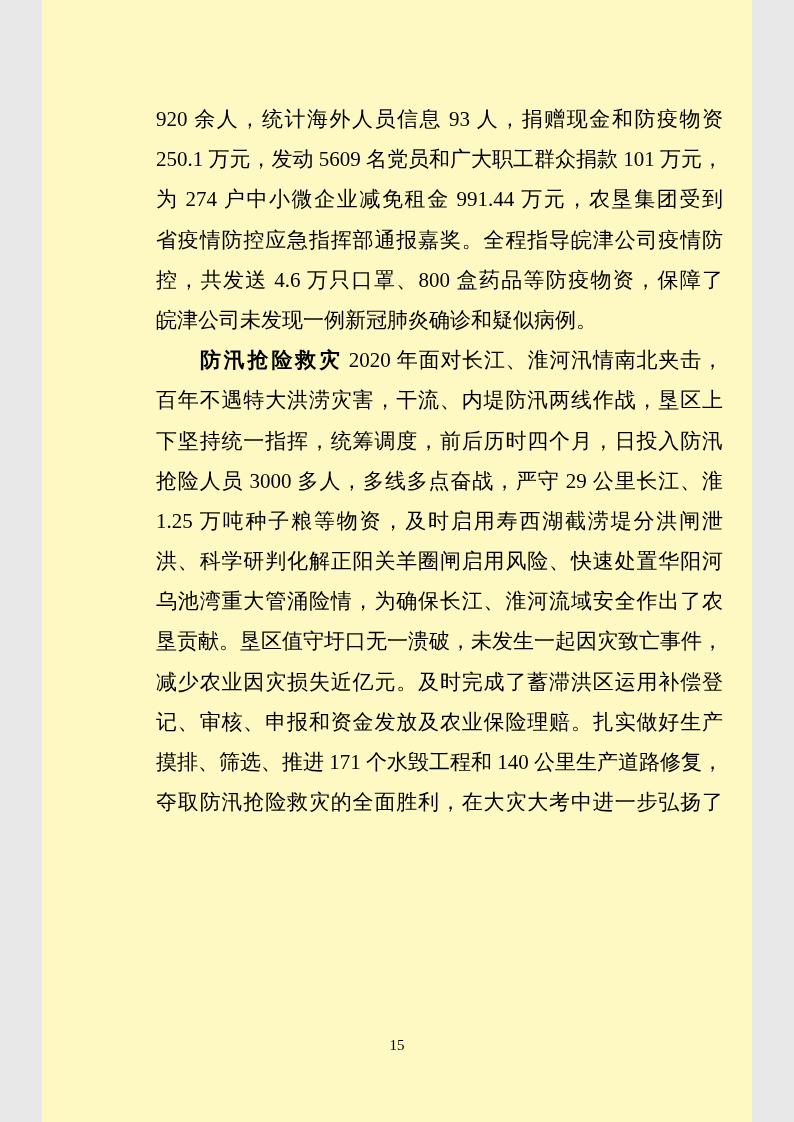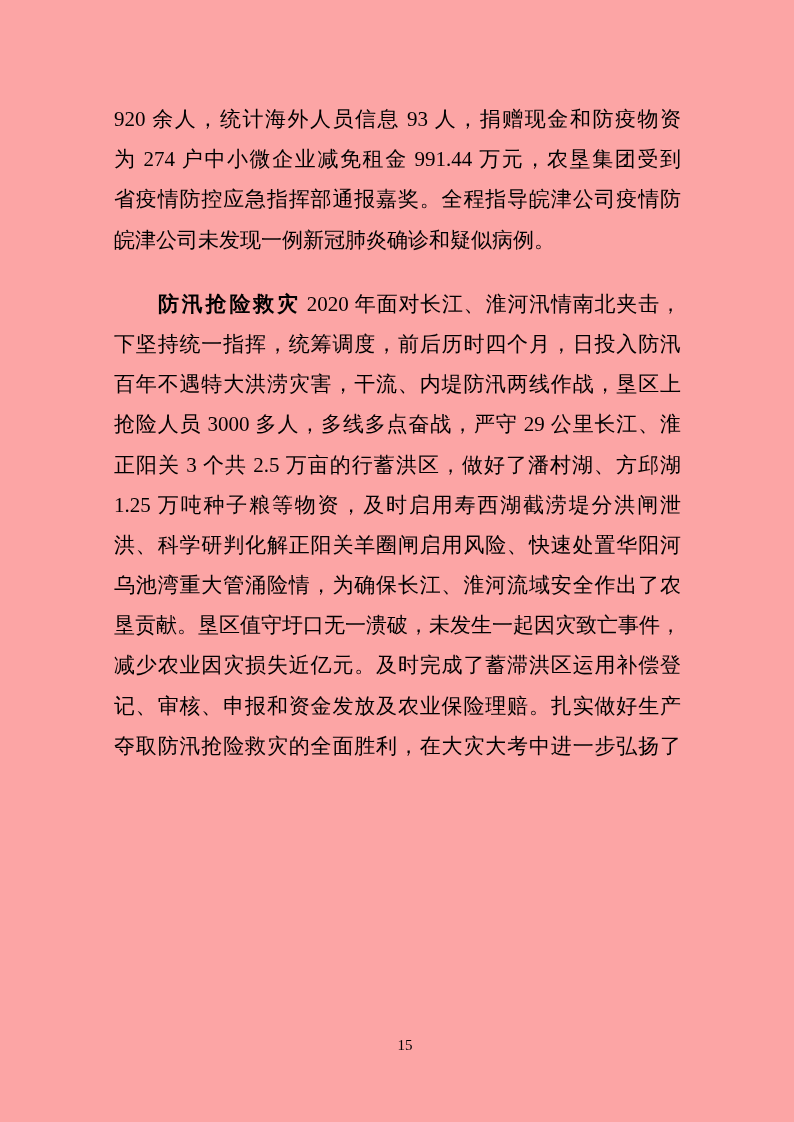--- a/index.html
+++ b/index.html
@@ -1,21 +1,21 @@
 <!DOCTYPE html>
 <html><head>
 <meta charset="utf-8">
 <style>
   html, body { margin: 0; padding: 0; background: #e8e8e8; }
   .page {
     position: relative;
-    width: 794px;
+    width: 710px;
     height: 1122px;
     margin: 0 auto;
-    background: #fca5a5;
+    background: #fef9c3;
     color: #000000;
     font-family: "Liberation Serif", "DejaVu Serif", serif;
     overflow: hidden;
   }
   .body-text {
     position: absolute;
     left: 114px;
     top: 99px;
     width: 567px;
     font-size: 21px;
@@ -27,53 +27,54 @@
     text-align-last: justify;
     white-space: nowrap;
     overflow: visible;
   }
   .line.noj {
     text-align: center;
     text-align-last: left;
   }
   .line.ind {
     text-indent: 44px;
-    margin-top: 24px;
   }
   .line b {
     font-weight: bold;
     letter-spacing: 2px;
   }
   .page-number {
     position: absolute;
-    left: 8px;
+    left: 0;
     top: 1036px;
     width: 100%;
     text-align: center;
     font-size: 15px;
     line-height: 18px;
     color: #000000;
   }
 </style>
 </head>
 <body>
 
 <div class="page">
   <div class="body-text">
       <div class="line">920 余人，统计海外人员信息 93 人，捐赠现金和防疫物资</div>
+      <div class="line">250.1 万元，发动 5609 名党员和广大职工群众捐款 101 万元，</div>
       <div class="line">为 274 户中小微企业减免租金 991.44 万元，农垦集团受到</div>
       <div class="line">省疫情防控应急指挥部通报嘉奖。全程指导皖津公司疫情防</div>
+      <div class="line">控，共发送 4.6 万只口罩、800 盒药品等防疫物资，保障了</div>
       <div class="line noj">皖津公司未发现一例新冠肺炎确诊和疑似病例。</div>
       <div class="line ind"><b>防汛抢险救灾</b> 2020 年面对长江、淮河汛情南北夹击，</div>
+      <div class="line">百年不遇特大洪涝灾害，干流、内堤防汛两线作战，垦区上</div>
       <div class="line">下坚持统一指挥，统筹调度，前后历时四个月，日投入防汛</div>
-      <div class="line">百年不遇特大洪涝灾害，干流、内堤防汛两线作战，垦区上</div>
       <div class="line">抢险人员 3000 多人，多线多点奋战，严守 29 公里长江、淮</div>
-      <div class="line">正阳关 3 个共 2.5 万亩的行蓄洪区，做好了潘村湖、方邱湖</div>
       <div class="line">1.25 万吨种子粮等物资，及时启用寿西湖截涝堤分洪闸泄</div>
       <div class="line">洪、科学研判化解正阳关羊圈闸启用风险、快速处置华阳河</div>
       <div class="line">乌池湾重大管涌险情，为确保长江、淮河流域安全作出了农</div>
       <div class="line">垦贡献。垦区值守圩口无一溃破，未发生一起因灾致亡事件，</div>
       <div class="line">减少农业因灾损失近亿元。及时完成了蓄滞洪区运用补偿登</div>
       <div class="line">记、审核、申报和资金发放及农业保险理赔。扎实做好生产</div>
+      <div class="line">摸排、筛选、推进 171 个水毁工程和 140 公里生产道路修复，</div>
       <div class="line">夺取防汛抢险救灾的全面胜利，在大灾大考中进一步弘扬了</div>
     </div>
   <div class="page-number">15</div>
 </div>
 
 </body></html>

